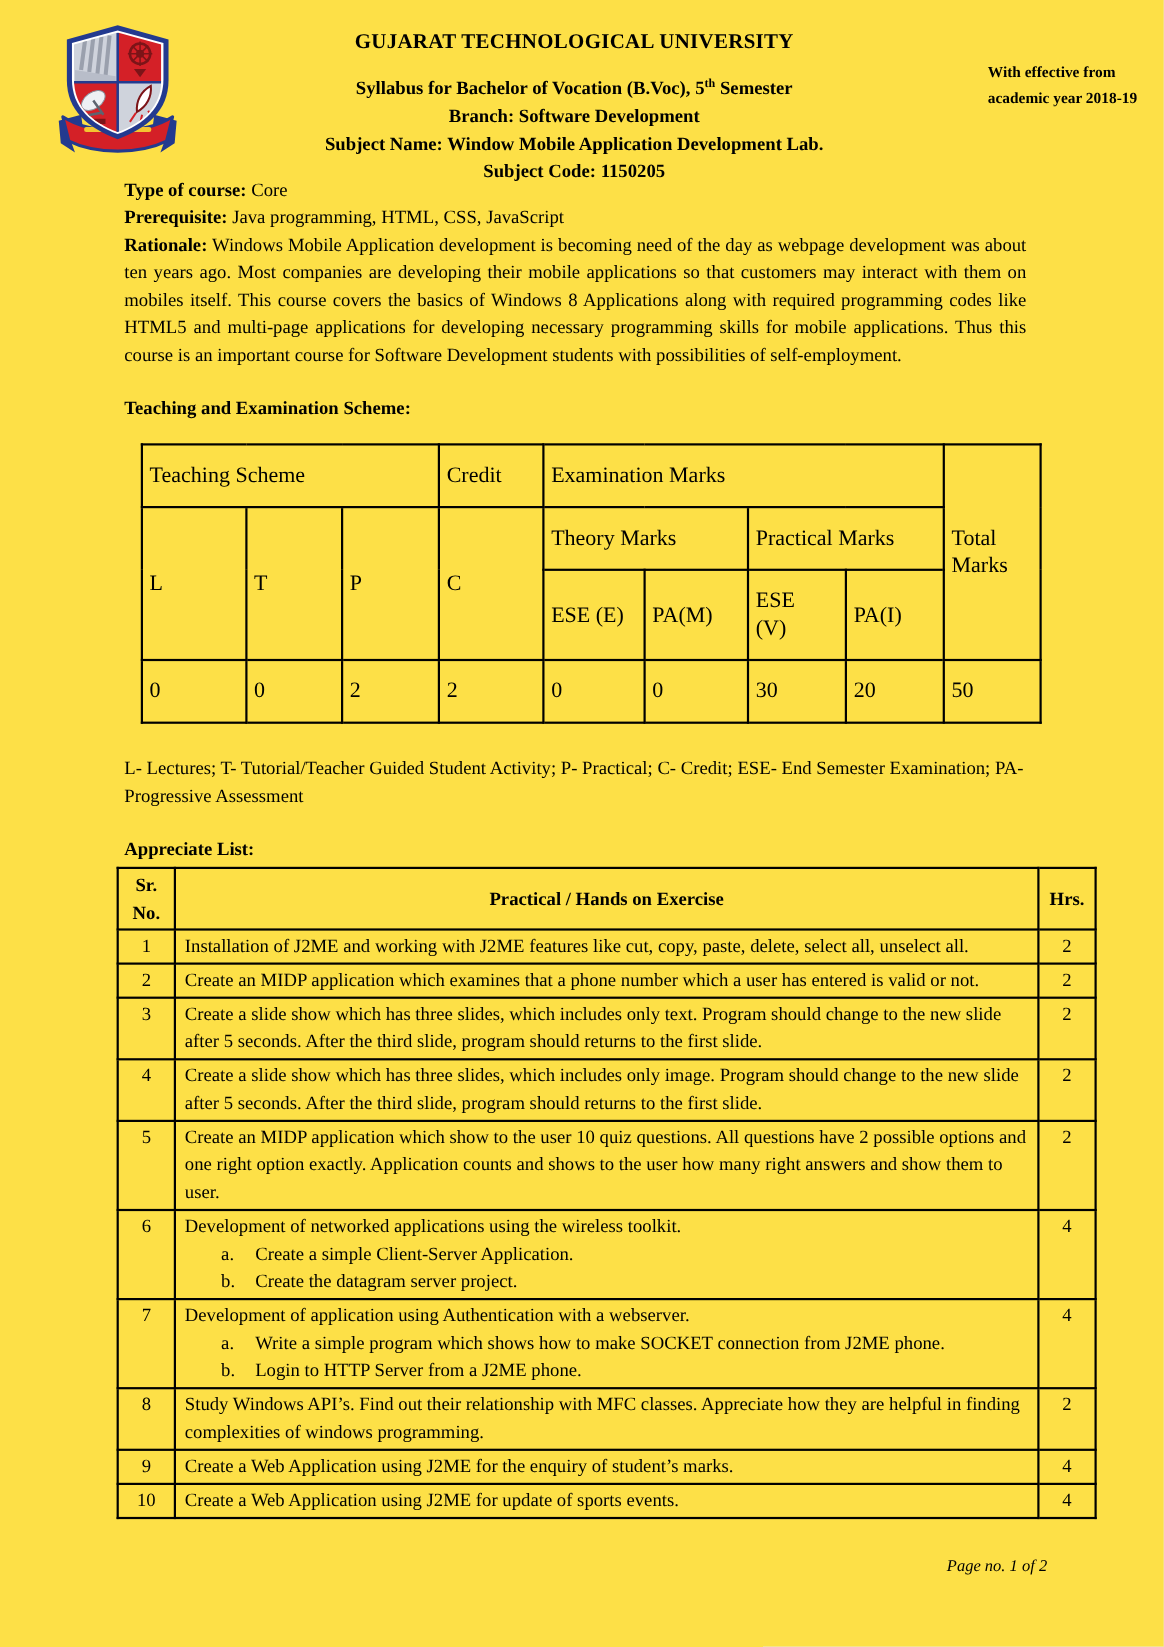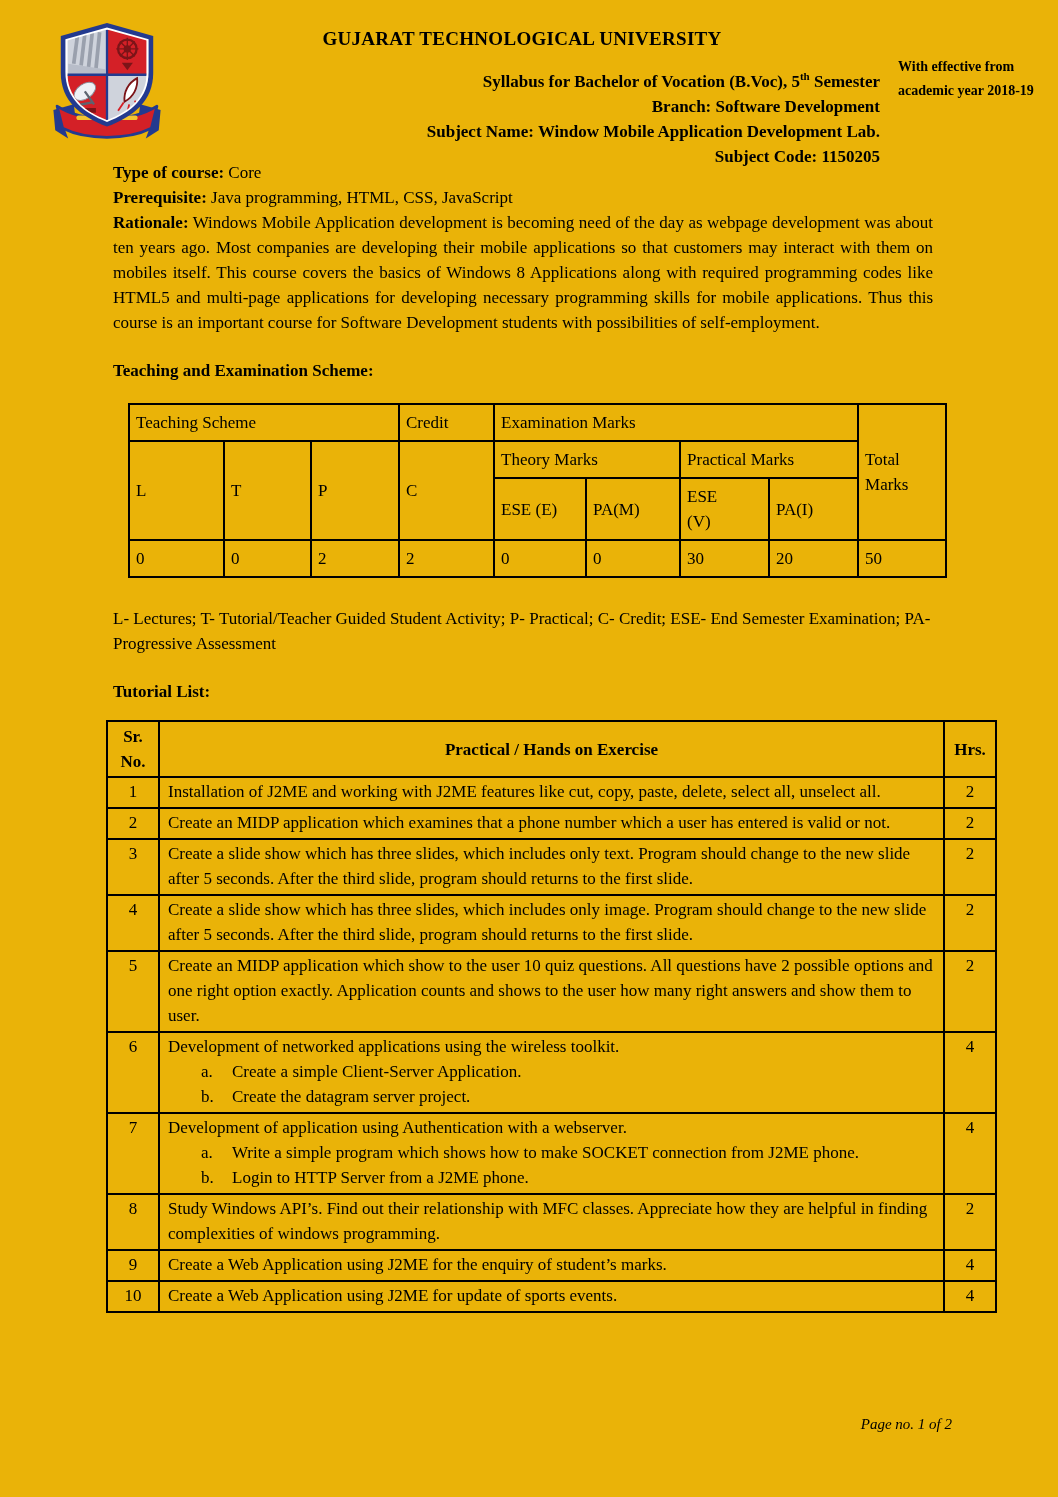--- a/index.html
+++ b/index.html
@@ -2,31 +2,31 @@
 <html><head>
 <meta charset="utf-8">
 <style>
   * { box-sizing: border-box; }
   html, body { margin: 0; padding: 0; background: #e8e8e8; }
   .page {
     position: relative;
     width: 1058px;
     height: 1497px;
     margin: 0 auto;
-    background: #eab308;
+    background: #fde047;
     font-family: "Liberation Serif", serif;
     color: #000;
     overflow: hidden;
   }
 
   
   .logo { position: absolute; left: 46px; top: 20px; width: 122px; height: 128px; }
   .header-center { position: absolute; left: 164px; top: 28px; width: 716px; text-align: center; }
   .university-title { font-size: 19px; font-weight: bold; letter-spacing: 0.3px; }
-  .header-sub-block { margin-top: 14px; font-size: 17px; font-weight: bold; line-height: 25px; text-align: right; }
+  .header-sub-block { margin-top: 14px; font-size: 17px; font-weight: bold; line-height: 25px; }
   .header-sub-block sup { font-size: 11px; }
   .effective-note {
     position: absolute; left: 898px; top: 55px; width: 142px;
     font-size: 14px; font-weight: bold; line-height: 24px;
   }
 
   
   .body-content {
     position: absolute; left: 113px; top: 160px; width: 820px;
     font-size: 17px; line-height: 25px;
@@ -38,38 +38,38 @@
   
   table.scheme {
     border-collapse: collapse;
     margin-top: 20px;
     margin-left: 15px;
     width: 817px;
     table-layout: fixed;
   }
   table.scheme td {
     border: 2px solid #000;
-    padding: 5px 6px;
-    font-size: 17px;
+    padding: 15px 6px;
+    font-size: 20px;
     vertical-align: middle;
     overflow: hidden;
     margin-top: 28px;
   }
   table.scheme tr.r1 td { height: 32px; vertical-align: middle; }
   table.scheme tr.r2 td { height: 32px; }
   table.scheme tr.r3 td { height: 44px; }
   table.scheme tr.vals td { height: 24px; vertical-align: top; }
   td.preline { white-space: pre-line; }
 
   .scheme-note { margin-top: 28px; }
 
   
   table.practical {
     border-collapse: collapse;
-    margin-top: 16px;
+    margin-top: 4px;
     margin-left: -7px;
     width: 889px;
     table-layout: fixed;
   }
   table.practical td, table.practical th {
     border: 2px solid #000;
     font-size: 17px;
     line-height: 25px;
     vertical-align: top;
   }
@@ -205,21 +205,21 @@
         <td>0</td>
         <td>30</td>
         <td>20</td>
         <td>50</td>
       </tr>
     </tbody>
       </table>
 
     <div class="scheme-note">L- Lectures; T- Tutorial/Teacher Guided Student Activity; P- Practical; C- Credit; ESE- End Semester Examination; PA- Progressive Assessment</div>
 
-    <div class="section-heading">Tutorial List:</div>
+    <div class="section-heading">Appreciate List:</div>
 
     <table class="practical">
       <colgroup>
         <col style="width:52px">
           <col style="width:785px">
           <col style="width:52px">
       </colgroup>
       <thead>
         <tr>
           <th class="preline" style="height:54px">Sr.

